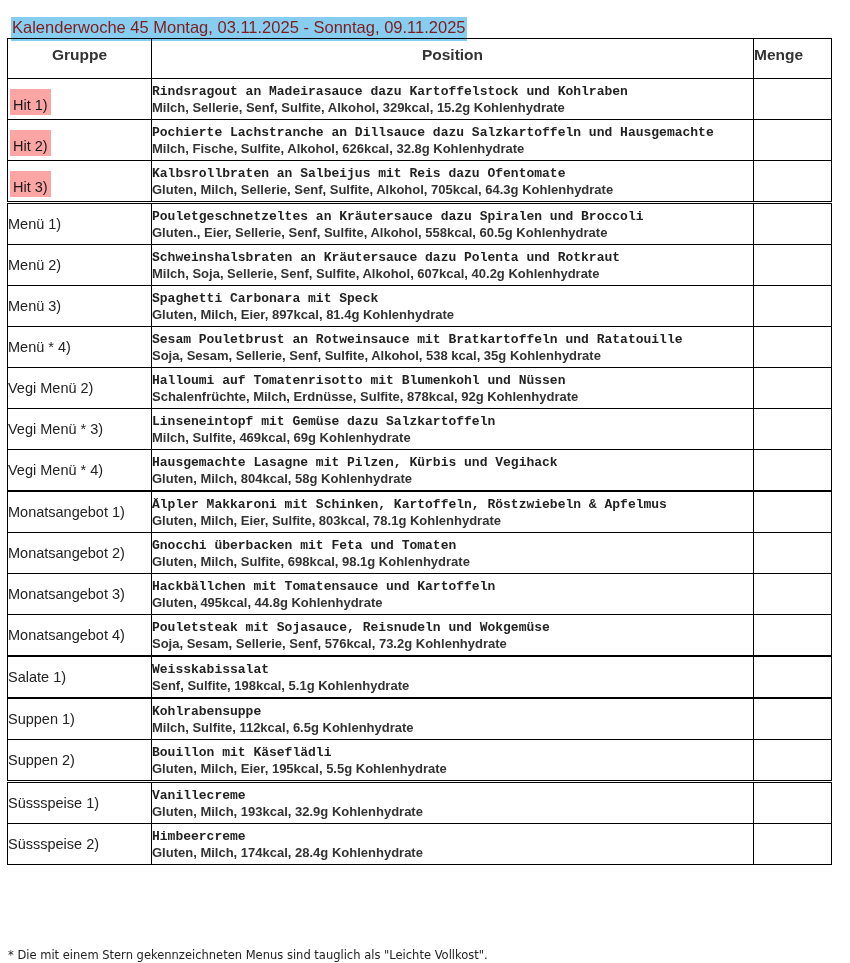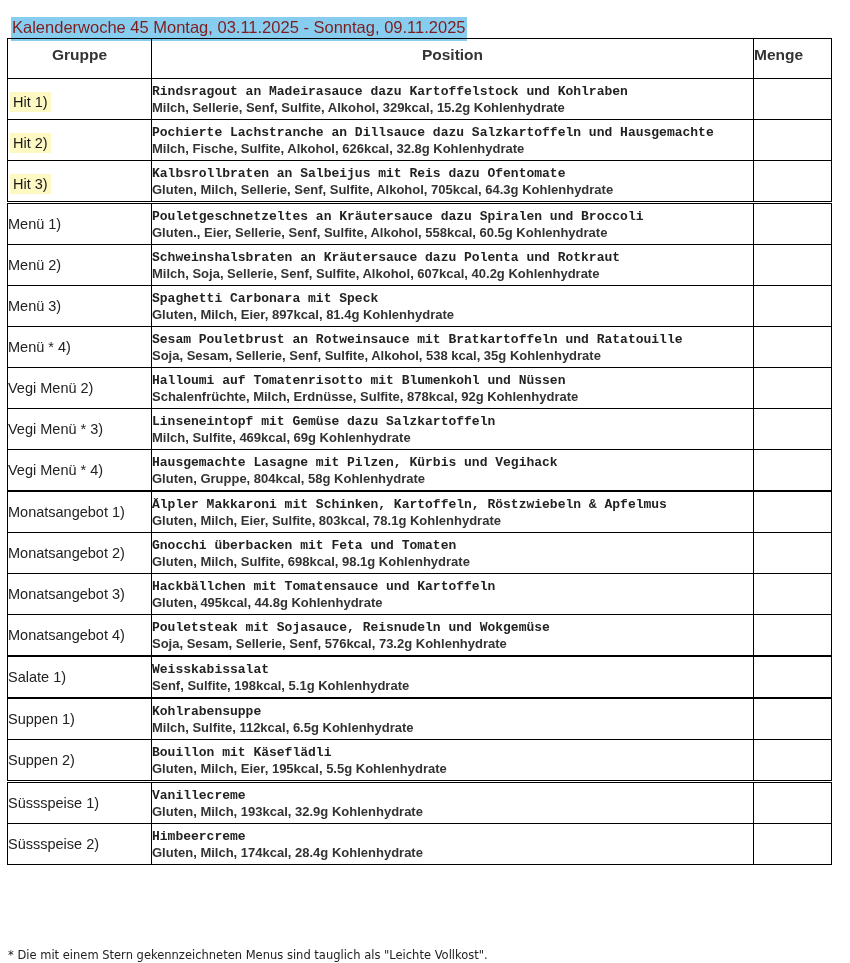--- a/index.html
+++ b/index.html
@@ -58,22 +58,22 @@
     }
     tr.group-start td { border-top: 3px double #000; }
     tr.group-start.thick td { border-top: 2px solid #000; }
     td.grp {
       padding-left: 5px;
       font-size: 14.5px;
       color: #222;
     }
     td.grp .hit {
       display: inline-block;
-      background: #fef9c3;
-      padding: 2px 3px 2px 3px;
+      background: #fca5a5;
+      padding: 8px 3px 2px 3px;
       margin-left: 2px;
       margin-top: 6px;
       color: #1a1a1a;
     }
     td.pos {
       padding-left: 4px;
       padding-top: 4px;
       vertical-align: top;
     }
     .dish {
@@ -192,21 +192,21 @@
       <td class="pos">
           <div class="dish">Linseneintopf mit Gemüse dazu Salzkartoffeln</div>
           <div class="info">Milch, Sulfite, 469kcal, 69g Kohlenhydrate</div>
         </td>
       <td></td>
     </tr>
     <tr>
       <td class="grp">Vegi Menü * 4)</td>
       <td class="pos">
           <div class="dish">Hausgemachte Lasagne mit Pilzen, Kürbis und Vegihack</div>
-          <div class="info">Gluten, Gruppe, 804kcal, 58g Kohlenhydrate</div>
+          <div class="info">Gluten, Milch, 804kcal, 58g Kohlenhydrate</div>
         </td>
       <td></td>
     </tr>
 
     <tr class="group-start thick">
       <td class="grp">Monatsangebot 1)</td>
       <td class="pos">
           <div class="dish">Älpler Makkaroni mit Schinken, Kartoffeln, Röstzwiebeln &amp; Apfelmus</div>
           <div class="info">Gluten, Milch, Eier, Sulfite, 803kcal, 78.1g Kohlenhydrate</div>
         </td>

